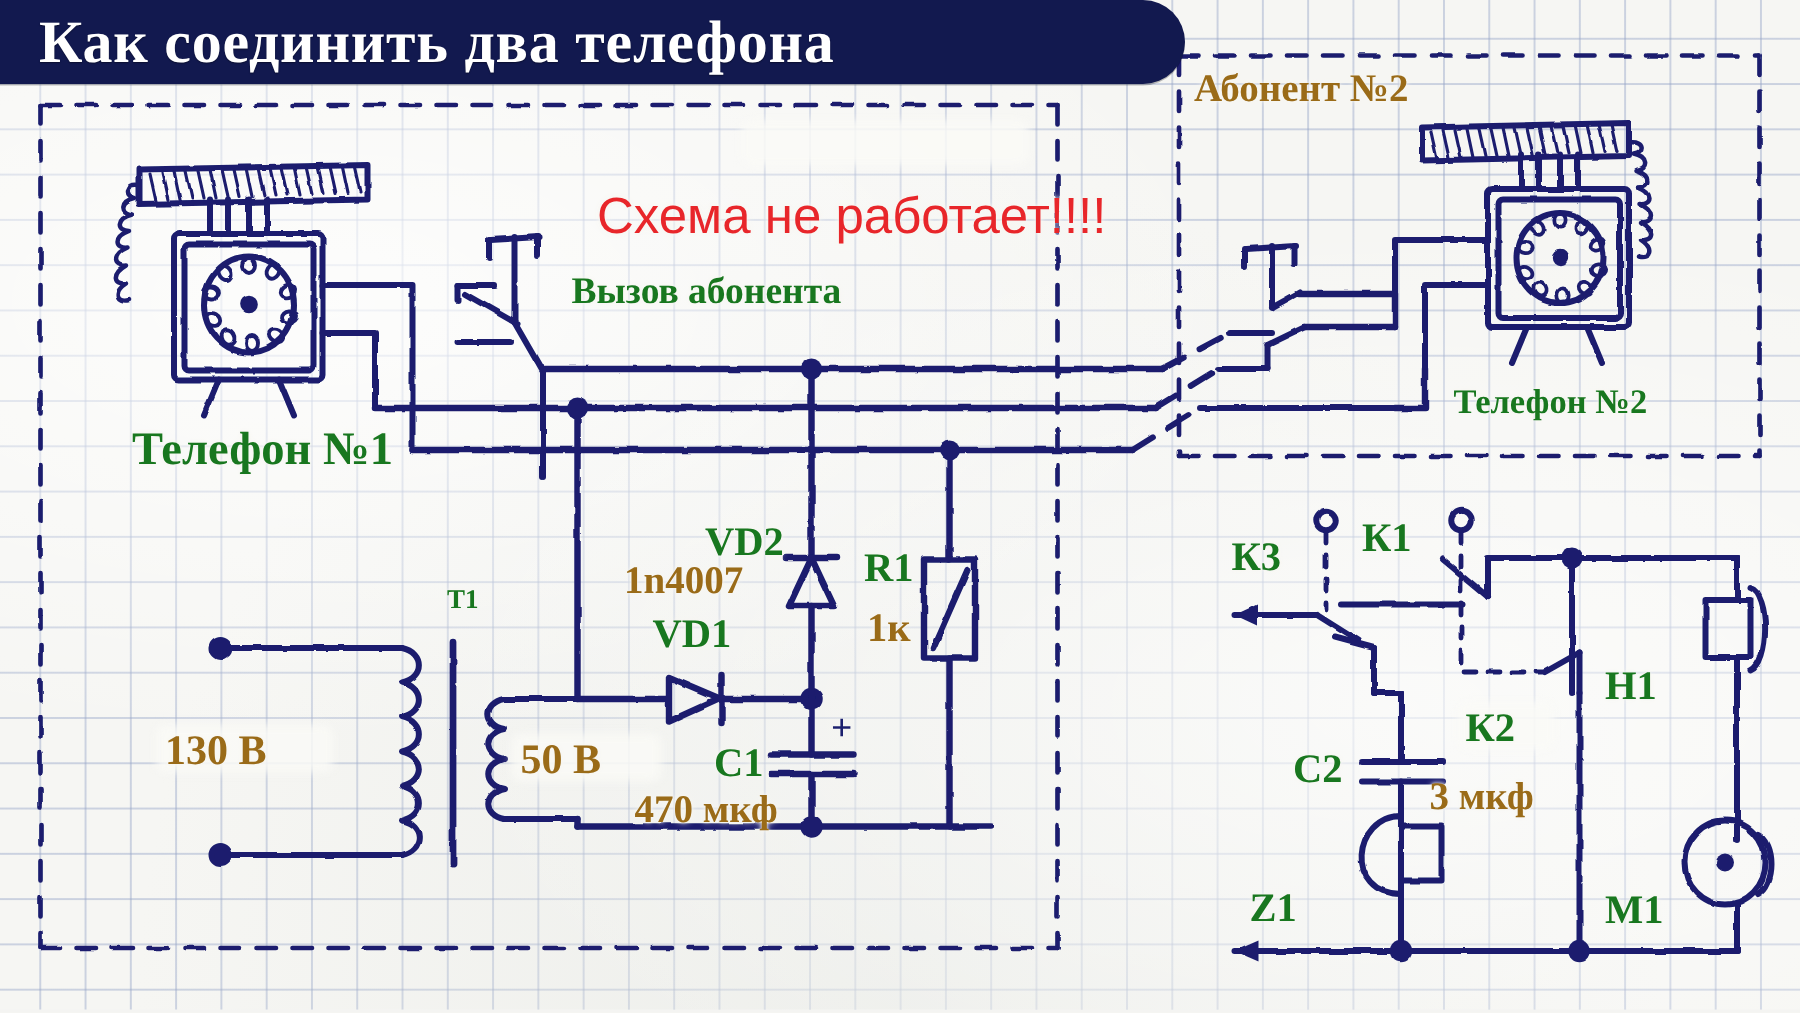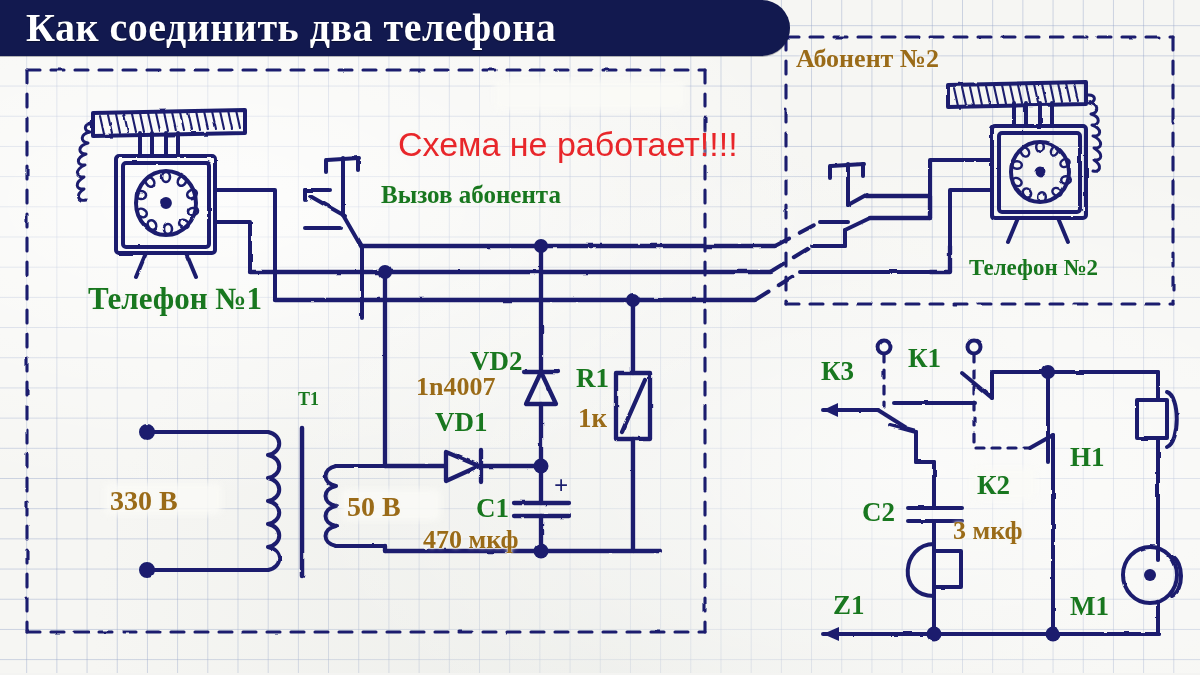--- a/index.html
+++ b/index.html
@@ -366,21 +366,21 @@
 
   <div class="lbl lbl-green" style="left:381px;top:182px;font-size:25px;">Вызов абонента</div>
 
   <div class="lbl lbl-green" style="left:88px;top:283px;font-size:31px;">Телефон №1</div>
 
   <div class="lbl lbl-green" style="left:969px;top:256px;font-size:23px;">Телефон №2</div>
 
   <div class="lbl lbl-green" style="left:298px;top:390px;font-size:18px;">T1</div>
 
   <div class="haze" style="left:104px;top:483px;width:118px;height:32px;"></div>
-  <div class="lbl lbl-gold" style="left:110px;top:487px;font-size:28px;">330 В</div>
+  <div class="lbl lbl-gold" style="left:110px;top:487px;font-size:28px;">130 В</div>
 
   <div class="haze" style="left:341px;top:489px;width:100px;height:32px;"></div>
   <div class="lbl lbl-gold" style="left:347px;top:493px;font-size:28px;">50 В</div>
 
   <div class="lbl lbl-green" style="left:470px;top:348px;font-size:27px;">VD2</div>
 
   <div class="lbl lbl-gold" style="left:416px;top:374px;font-size:26px;">1n4007</div>
 
   <div class="lbl lbl-green" style="left:435px;top:409px;font-size:27px;">VD1</div>
 

